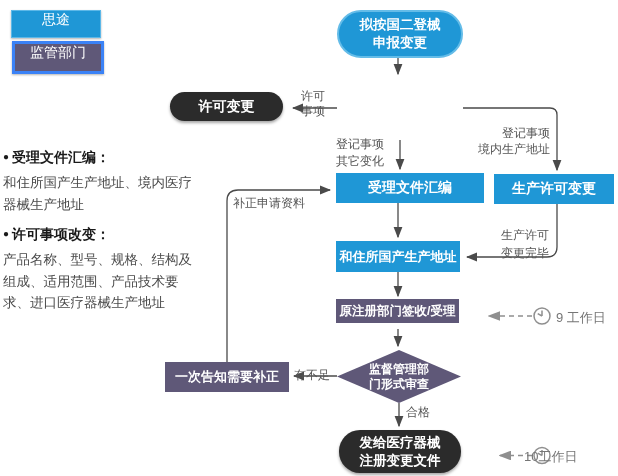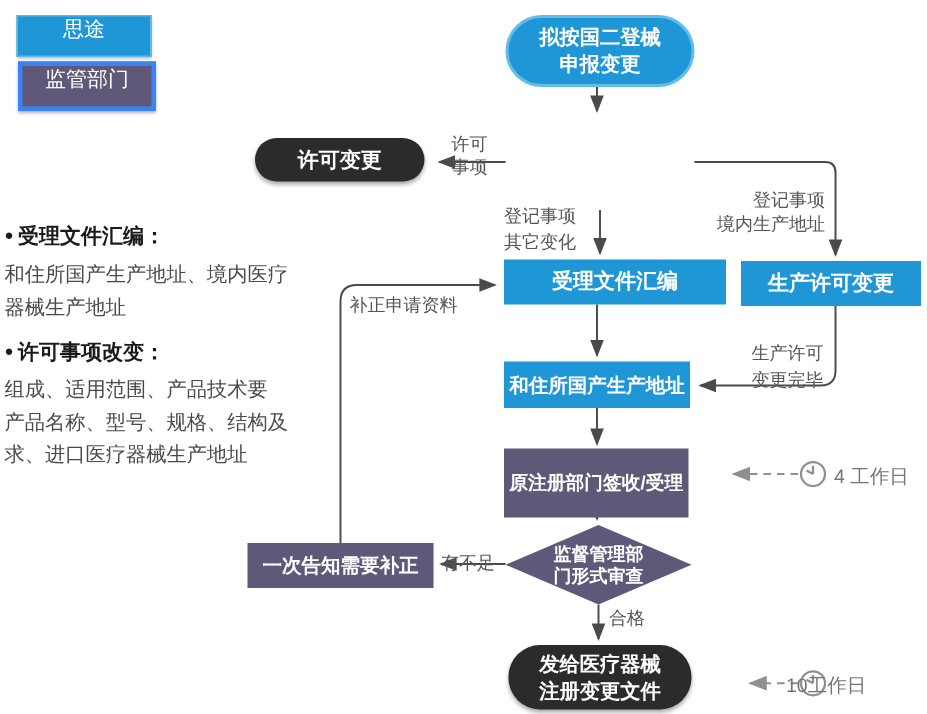--- a/index.html
+++ b/index.html
@@ -86,22 +86,22 @@
   </div>
 
   <div class="notes">
     <div class="nblock">
       <p class="ntitle"><span class="bullet">●</span><span>受理文件汇编：</span></p>
       <p class="nline">和住所国产生产地址、境内医疗</p>
       <p class="nline">器械生产地址</p>
     </div>
     <div class="nblock">
       <p class="ntitle"><span class="bullet">●</span><span>许可事项改变：</span></p>
+      <p class="nline">产品名称、型号、规格、结构及</p>
       <p class="nline">组成、适用范围、产品技术要</p>
-      <p class="nline">产品名称、型号、规格、结构及</p>
       <p class="nline">求、进口医疗器械生产地址</p>
     </div>
   </div>
 
   <div class="abs node pill-start pre" style="left:337px;top:10px;width:122px;height:44px;font-size:13.5px;line-height:18px;">
     <span class="pre">拟按国二登械
 申报变更</span>
   </div>
 
 
@@ -114,21 +114,21 @@
   </div>
 
   <div class="abs node rect-blue" style="left:494px;top:174px;width:120px;height:30px;font-size:14px;">
     <span>生产许可变更</span>
   </div>
 
   <div class="abs node rect-blue" style="left:336px;top:241px;width:124px;height:31px;font-size:13px;">
     <span>和住所国产生产地址</span>
   </div>
 
-  <div class="abs node rect-purple" style="left:336px;top:299px;width:123px;height:46px;font-size:12.5px;">
+  <div class="abs node rect-purple" style="left:336px;top:299px;width:123px;height:24px;font-size:12.5px;">
     <span>原注册部门签收/受理</span>
   </div>
 
   <div class="diamond" style="left:337px;top:350px;width:124px;height:53px;">
     <svg width="124" height="53">
       <polygon points="62,0 124,26.5 62,53 0,26.5" style="fill:var(--purple)"></polygon>
     </svg>
     <div class="dtext pre" style="font-size:12px;line-height:14.5px;">监督管理部
 门形式审查</div>
   </div>
@@ -147,16 +147,16 @@
   <div class="edge-label pre" style="left:336px;top:136px;line-height:17px;">登记事项
 其它变化</div>
   <div class="edge-label pre" style="left:468px;top:125px;width:82px;text-align:right;line-height:16px;">登记事项
 境内生产地址</div>
   <div class="edge-label pre" style="left:501px;top:226px;line-height:18px;">生产许可
 变更完毕</div>
   <div class="edge-label" style="left:233px;top:195px;">补正申请资料</div>
   <div class="edge-label" style="left:294px;top:367px;">有不足</div>
   <div class="edge-label" style="left:406px;top:404px;">合格</div>
 
-  <div class="timer-label" style="left:556px;top:309px;">4 工作日</div>
+  <div class="timer-label" style="left:556px;top:309px;">9 工作日</div>
   <div class="timer-label" style="left:524px;top:448px;">10工作日</div>
 
 </div>
 
 </body></html>

